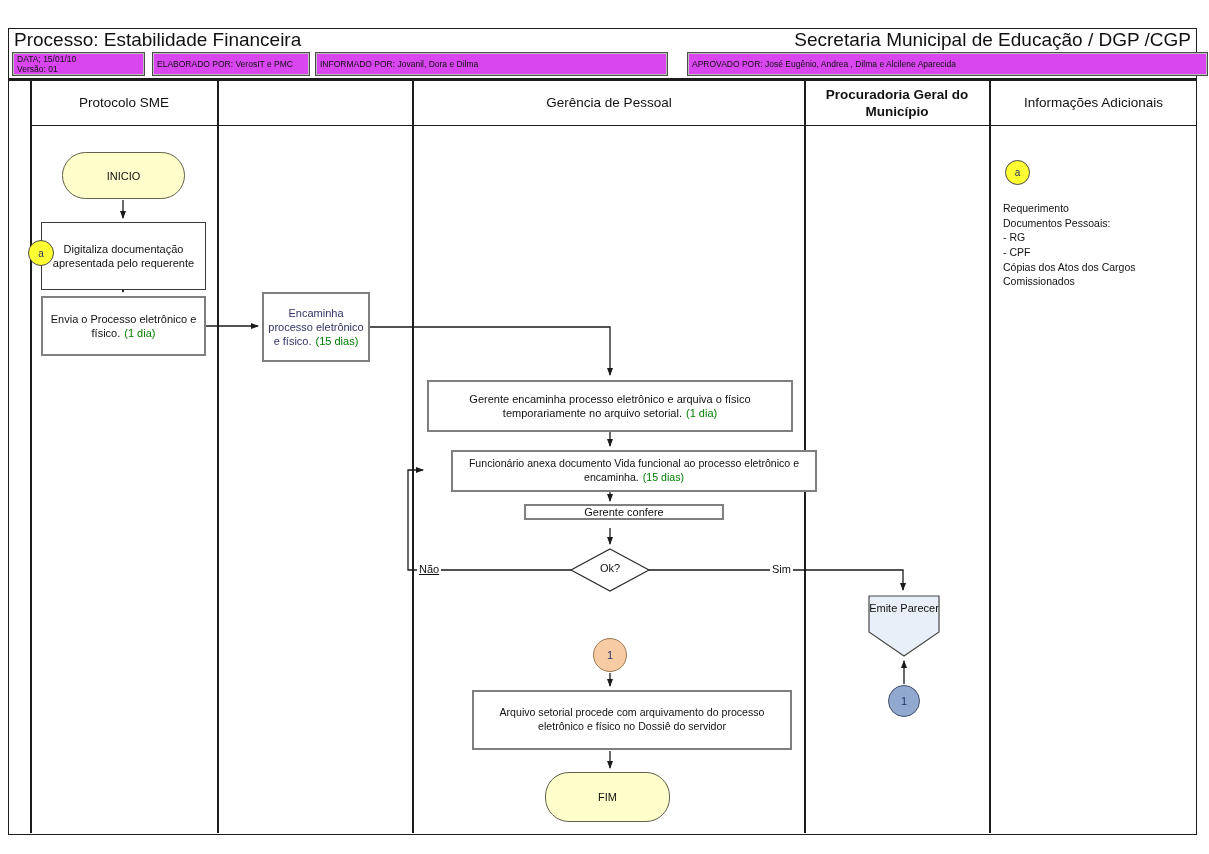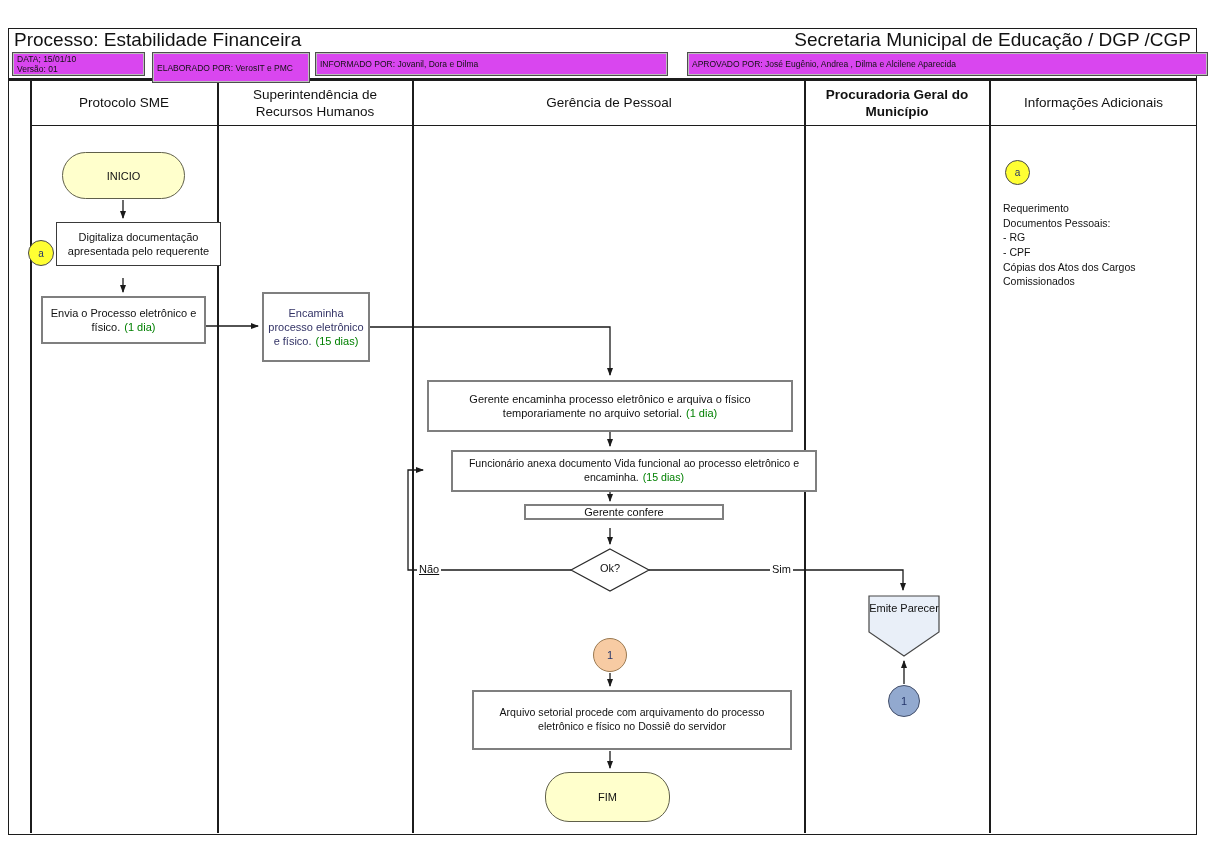--- a/index.html
+++ b/index.html
@@ -50,32 +50,31 @@
   <div class="abs vline" style="left:804px;top:80px;height:753px;"></div>
   <div class="abs vline" style="left:989px;top:80px;height:753px;"></div>
 
   <div class="abs title-left">Processo: Estabilidade Financeira</div>
   <div class="abs title-right">Secretaria Municipal de Educação / DGP /CGP</div>
 
   <div class="abs meta-box" style="left:12px;top:52px;width:133px;height:24px;">
     <span>DATA; 15/01/10</span>
     <span>Versão: 01</span>
   </div>
-  <div class="abs meta-box" style="left:152px;top:52px;width:158px;height:31px;">
+  <div class="abs meta-box" style="left:152px;top:52px;width:158px;height:24px;">
     <span>ELABORADO POR: VerosIT e PMC</span>
   </div>
   <div class="abs meta-box" style="left:315px;top:52px;width:353px;height:24px;">
     <span>INFORMADO POR: Jovanil,  Dora e Dilma</span>
   </div>
   <div class="abs meta-box" style="left:672px;top:52px;width:521px;height:24px;margin-left:15px;">
     <span>APROVADO POR: José Eugênio, Andrea , Dilma e Alcilene Aparecida</span>
   </div>
 
   <div class="abs lane-header" style="left:32px;width:184px;">Protocolo SME</div>
-  <div class="abs lane-header" style="left:240px;width:150px;">Superintendência de Recursos Humanos</div>
   <div class="abs lane-header" style="left:414px;width:390px;">Gerência de Pessoal</div>
   <div class="abs lane-header" style="left:822px;width:150px;font-weight:bold;">Procuradoria Geral do Município</div>
   <div class="abs lane-header" style="left:991px;width:205px;">Informações Adicionais</div>
 
   <svg class="wires" width="1209" height="854" viewBox="0 0 1209 854">
     <defs>
       <marker id="arr" markerWidth="9" markerHeight="8" refX="7" refY="3" orient="auto" markerUnits="userSpaceOnUse">
         <path d="M0,0 L8,3 L0,6 z" fill="#1a1a1a"></path>
       </marker>
     </defs>
@@ -93,27 +92,27 @@
       <path d="M610,673 L610,686" marker-end="url(#arr)"></path>
       <path d="M610,751 L610,768" marker-end="url(#arr)"></path>
     </g>
     <polygon points="610,549 649,570 610,591 571,570" fill="#ffffff" stroke="#2b2b2b" stroke-width="1.2"></polygon>
     <polygon points="869,596 939,596 939,632 904,656 869,632" fill="#E9EFF8" stroke="#474747" stroke-width="1.2"></polygon>
   </svg>
 
   <div class="abs stadium" style="left:62px;top:152px;width:123px;height:47px;">
     <span>INICIO</span>
   </div>
-  <div class="abs pbox thinb" style="left:56px;top:222px;width:165px;height:44px;">
+  <div class="abs pbox thinb" style="left:41px;top:222px;width:165px;height:68px;">
     <span>Digitaliza documentação apresentada pelo requerente</span>
   </div>
   <div class="abs circle circ-a" style="left:28px;top:240px;">
     <span>a</span>
   </div>
-  <div class="abs pbox" style="left:41px;top:296px;width:165px;height:48px;">
+  <div class="abs pbox" style="left:41px;top:296px;width:165px;height:60px;">
     <span><span>Envia o Processo eletrônico e físico.</span><span class="dur">(1 dia)</span></span>
   </div>
 
   <div class="abs pbox" style="left:262px;top:292px;width:108px;height:70px;text-align:center;">
     <span><span class="navy">Encaminha processo eletrônico e físico.</span><span class="dur">(15 dias)</span></span>
   </div>
 
   <div class="abs pbox" style="left:427px;top:380px;width:366px;height:52px;">
     <span><span>Gerente encaminha processo eletrônico e arquiva o físico temporariamente no arquivo setorial.</span><span class="dur">(1 dia)</span></span>
   </div>

